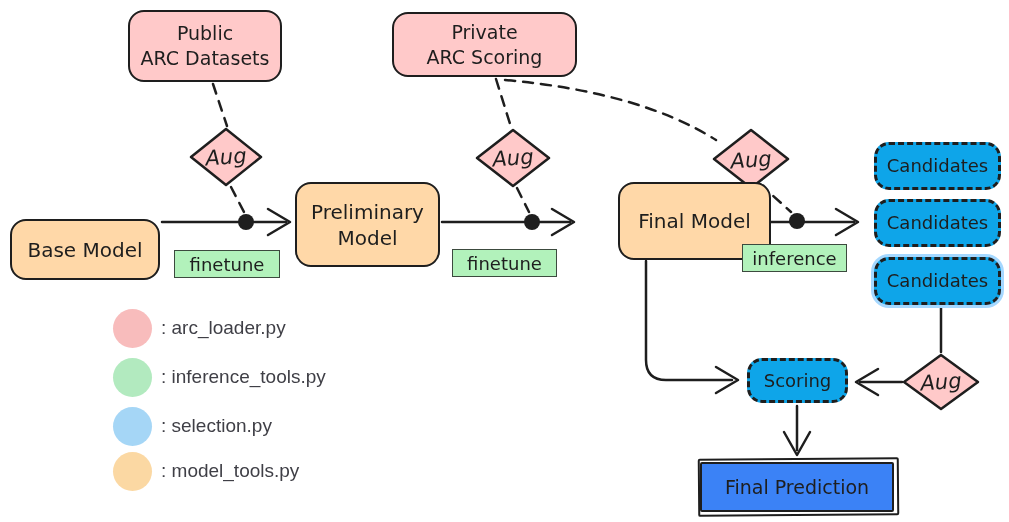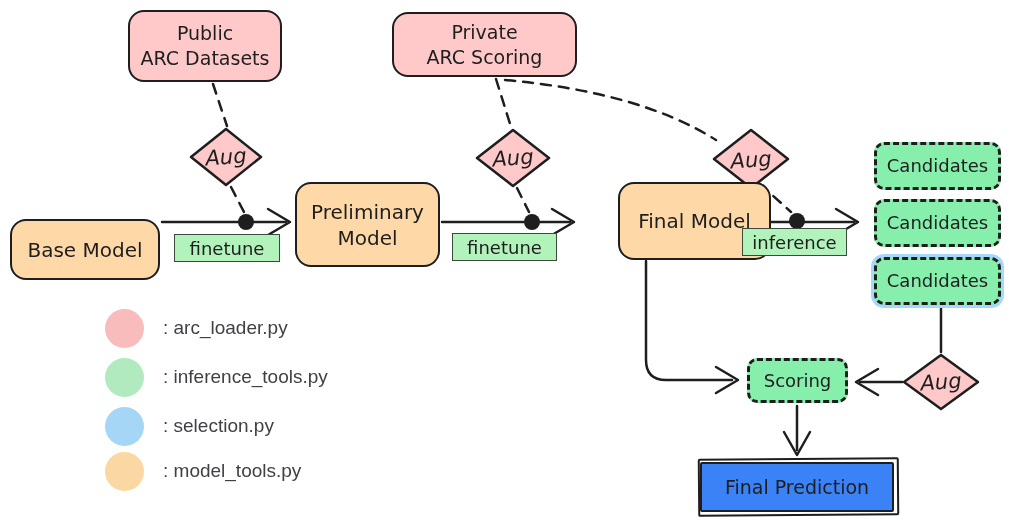--- a/index.html
+++ b/index.html
@@ -13,43 +13,44 @@
     position:absolute; box-sizing:border-box;
     display:flex; flex-direction:column; align-items:center; justify-content:center;
     text-align:center; line-height:1.3;
   }
   .pink   { background:#ffc9c9; border:2.5px solid #1e1e1e; border-radius:16px; }
   .orange { background:#ffd8a8; border:2.5px solid #1e1e1e; border-radius:16px; }
   .edge-label {
     position:absolute; box-sizing:border-box; background:#b2f2bb;
     border:1.5px solid #3c4a3e; display:flex; align-items:center; justify-content:center;
     font-size:18px;
+    margin-top:16px;
   }
   .dashed-green {
-    background:#86efac; border:3px dashed #1e1e1e; border-radius:10px;
+    background:#0ea5e9; border:3px dashed #1e1e1e; border-radius:15px;
     font-size:18px;
   }
   .blue-glow { box-shadow:0 0 0 3px #a5d8ff; }
   .final-prediction {
     background:#3b82f6; border:2.5px solid #1e1e1e; border-radius:2px; font-size:19px;
   }
   .final-prediction::after {
     content:""; position:absolute; inset:-6px -7px -6px -4px;
     border:2px solid #1e1e1e; border-radius:2px; transform:rotate(-0.5deg);
     pointer-events:none;
   }
   .aug-label {
     position:absolute; display:flex; align-items:center; justify-content:center;
     font-size:21px; font-style:italic; transform:rotate(-4deg);
   }
   .box-text-lg { font-size:20px; }
   .box-text-md { font-size:19px; }
 
   .legend { position:absolute; left:97px; top:300px; }
-  .legend-row { position:absolute; left:8px; display:flex; align-items:center; gap:19px; height:40px;text-align:center; }
+  .legend-row { position:absolute; left:16px; display:flex; align-items:center; gap:9px; height:40px;text-align:center; }
   .legend-swatch { width:39px; height:39px; border-radius:50%; flex:0 0 auto; }
   .legend-text {
     font-family:"Liberation Sans", sans-serif; font-size:19px; color:#3f3f46;
     white-space:nowrap;
   }
 </style>
 </head>
 <body>
 
 <div class="canvas">

